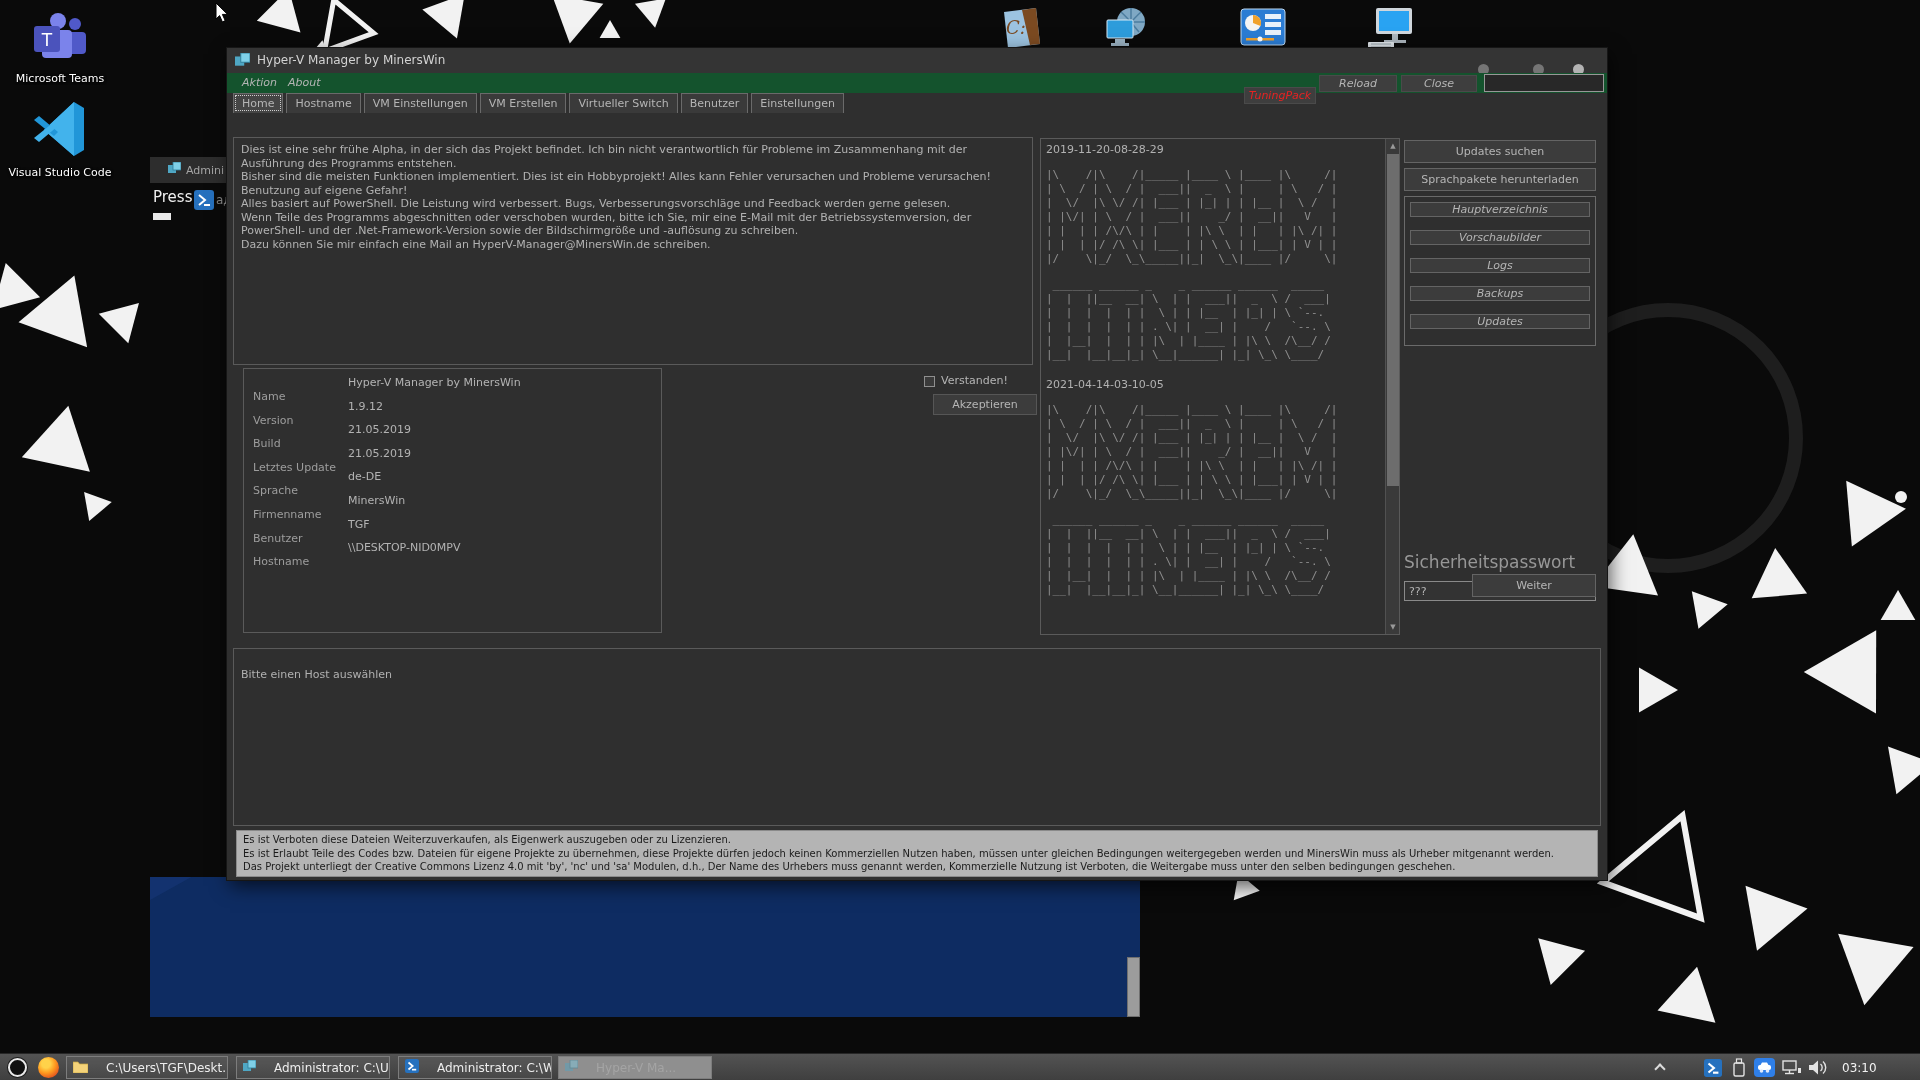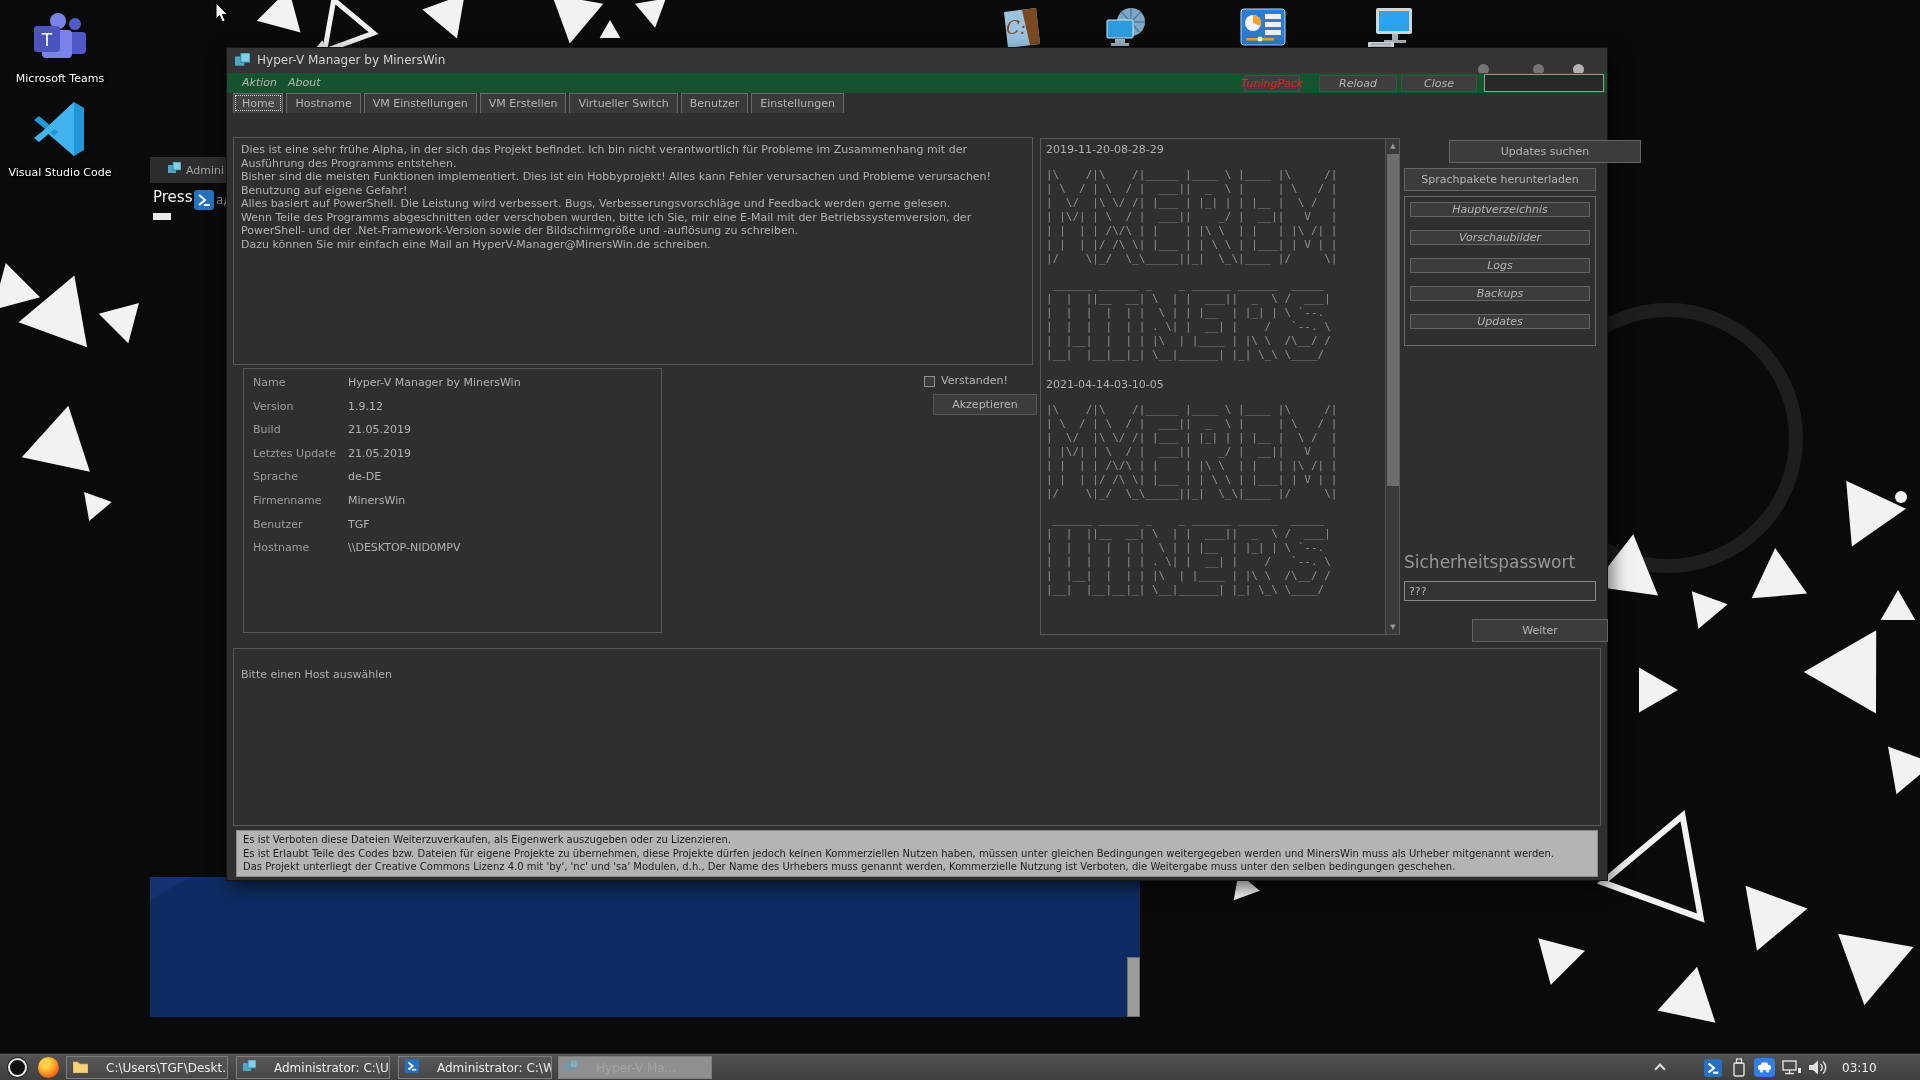--- a/index.html
+++ b/index.html
@@ -39,21 +39,21 @@
   #tabrow { position:absolute; left:6px; top:45px; height:20px; display:flex; gap:3px; }
   .tab { background:#3a3a3a; border:1px solid #6a6a6a; border-bottom:none; color:#b5b5b5; font-size:11px;
          padding:3px 8px 0 8px; height:20px; white-space:nowrap; }
   .tab.sel { background:#454545; outline:1px dotted #cfcfcf; outline-offset:-3px; }
 
   #intro { position:absolute; left:6px; top:89px; width:800px; height:228px; border:1px solid #5a5a5a;
            padding:5px 7px; font-size:11px; line-height:13.5px; color:#b2b2b2; white-space:pre-wrap; overflow:hidden; }
 
   #infobox { position:absolute; left:16px; top:320px; width:419px; height:265px; border:1px solid #5a5a5a; padding-top:7px; }
   .irow { height:23.6px; display:flex; padding-left:9px; font-size:11px; }
-  .irow .l { width:95px; color:#9d9d9d; }
+  .irow .l { width:95px; color:#9d9d9d;margin-top:14px; }
   .irow .v { color:#b3b3b3; white-space:nowrap; }
 
   #chk { position:absolute; left:697px; top:328px; width:11px; height:11px; background:#3a3a3a; border:1px solid #8f8f8f; }
   #chk-lbl { position:absolute; left:714px; top:326px; font-size:11px; color:#b5b5b5; }
   .btn { background:#3c3c3c; border:1px solid #646464; color:#b5b5b5; font-size:11px;
          display:flex; align-items:center; justify-content:center; }
   #accept-btn { position:absolute; left:706px; top:346px; width:104px; height:21px; border-color:#565656; }
 
   #logpanel { position:absolute; left:813px; top:90px; width:360px; height:497px; border:1px solid #5a5a5a; overflow:hidden; }
   #logpanel .inner { position:absolute; left:5px; top:4px; right:16px; }
@@ -64,21 +64,21 @@
   #log-sb { position:absolute; right:0; top:0; bottom:0; width:14px; background:#3a3a3a; border-left:1px solid #515151; }
   #log-sb .ar { position:absolute; left:0; width:14px; height:14px; color:#9a9a9a; font-size:7px; text-align:center; line-height:14px; }
   #log-sb .thumb { position:absolute; left:1px; top:15px; width:12px; height:332px; background:#6d6d6d; }
 
   .side-btn { position:absolute; left:1177px; width:192px; height:23px; }
   #side-group { position:absolute; left:1177px; top:148px; width:192px; height:150px; border:1px solid #6a6a6a; }
   .group-btn { position:absolute; left:1183px; width:180px; height:15px;font-style:italic; }
   #pw-label { position:absolute; left:1177px; top:504px; font-size:17px; color:#979797; }
   #pw-input { position:absolute; left:1177px; top:533px; width:192px; height:20px; background:#333; border:1px solid #8a8a8a;
               color:#b5b5b5; font-size:11px; padding-left:4px; font-family:"DejaVu Sans",sans-serif; }
-  #weiter-btn { position:absolute; left:1245px; top:571px; width:136px; height:23px; }
+  #weiter-btn { position:absolute; left:1245px; top:526px; width:124px; height:23px; }
 
   #hostbox { position:absolute; left:6px; top:600px; width:1368px; height:178px; border:1px solid #5a5a5a;
              font-size:11px; color:#b0b0b0; padding:19px 7px; }
   #license { position:absolute; left:9px; top:782px; width:1362px; height:47px; background:#b4b4b4; border:1px solid #8a8a8a;
              color:#1b1b1b; font-size:10px; line-height:13.5px; padding:2px 6px; white-space:pre-wrap; text-align:justify; overflow:hidden; }
 
   
   #taskbar { position:absolute; left:0; top:1053px; width:1920px; height:27px; z-index:5;
              background:linear-gradient(#535353,#3f3f3f); border-top:1px solid #272727; }
   .tbtn { position:absolute; top:2px; height:23px; border:1px solid #7d7d7d; display:flex; align-items:center;
@@ -255,21 +255,21 @@
     </span>
     <span class="t">Hyper-V Manager by MinersWin</span>
     <span class="windot" style="left:1251px;"></span>
     <span class="windot" style="left:1306px;"></span>
     <span class="windot" style="left:1346px;background:#b3b3b3;"></span>
   </div>
 
   <div id="menubar">
     <span class="menu-item" style="left:15px;">Aktion</span>
     <span class="menu-item" style="left:61px;">About</span>
-    <div class="mbtn" style="left:1017px;width:56px;color:#e62222;">TuningPack</div>
+    <div class="mbtn" style="left:1017px;width:72px;color:#e62222;margin-top:12px;">TuningPack</div>
     <div class="mbtn" style="left:1092px;width:78px;">Reload</div>
     <div class="mbtn" style="left:1174px;width:76px;">Close</div>
     <div id="tb-box"></div>
   </div>
 
   <div id="tabrow">
     <div class="tab sel">Home</div>
     <div class="tab">Hostname</div>
     <div class="tab">VM Einstellungen</div>
     <div class="tab">VM Erstellen</div>
@@ -358,21 +358,21 @@
 |__|  |__|__|_| \__|______| |_| \_\ \____/ </pre>
       </div>
     </div>
     <div id="log-sb">
       <div class="ar" style="top:0;">▲</div>
       <div class="thumb"></div>
       <div class="ar" style="bottom:0;">▼</div>
     </div>
   </div>
 
-  <div class="btn side-btn" style="top:92px;margin-left:45px;">Updates suchen</div>
+  <div class="btn side-btn" style="top:92px;">Updates suchen</div>
   <div class="btn side-btn" style="top:120px;">Sprachpakete herunterladen</div>
   <div id="side-group"></div>
   <div class="btn group-btn" style="top:154px;">Hauptverzeichnis</div>
   <div class="btn group-btn" style="top:182px;">Vorschaubilder</div>
   <div class="btn group-btn" style="top:210px;">Logs</div>
   <div class="btn group-btn" style="top:238px;">Backups</div>
   <div class="btn group-btn" style="top:266px;">Updates</div>
 
   <div id="pw-label">Sicherheitspasswort</div>
   <input id="pw-input" value="???" style="">

